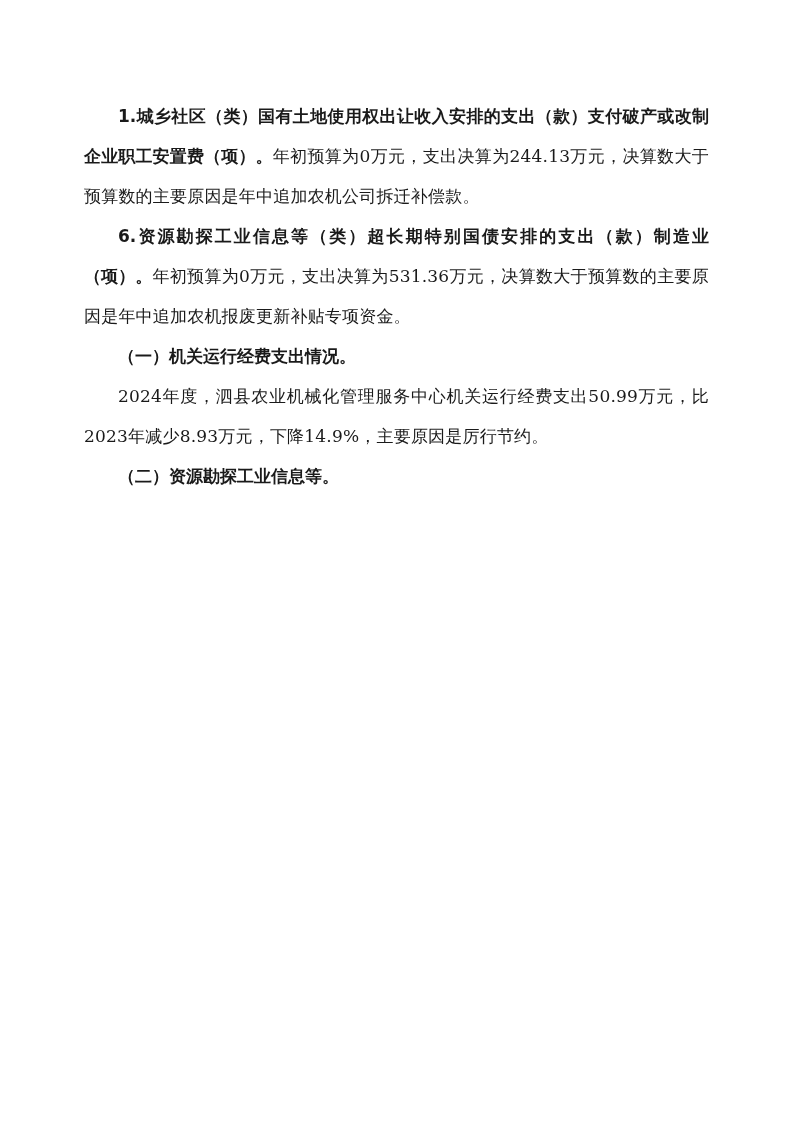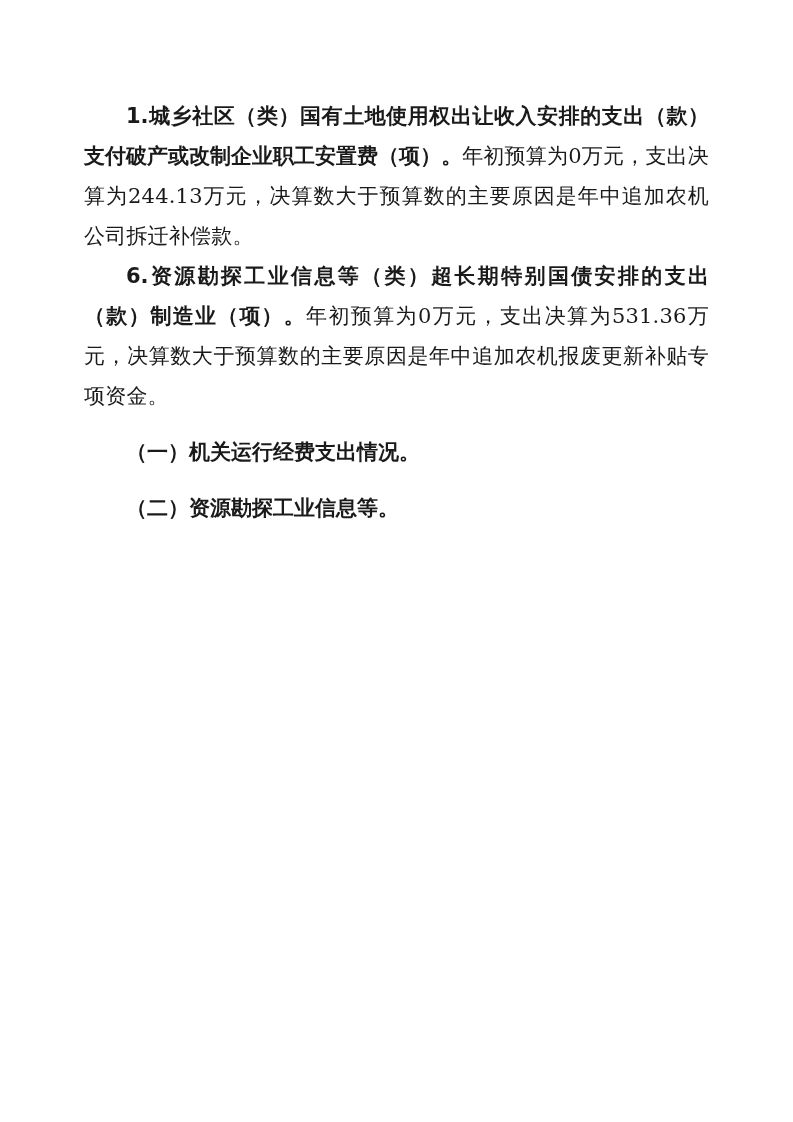--- a/index.html
+++ b/index.html
@@ -15,21 +15,21 @@
   }
   .page {
     position: relative;
     width: 793px;
     height: 1122px;
     box-sizing: border-box;
     padding: 96px 84px 80px 84px;
     background: #ffffff;
   }
   .doc-body {
-    font-size: 21px;
+    font-size: 17px;
     line-height: 40px;
     text-align: justify;
     text-justify: inter-ideograph;
     letter-spacing: 0.2px;
   }
   p {
     margin: 0;
     padding: 0;
   }
   .para {
@@ -44,36 +44,36 @@
     text-indent: 2em;
     font-family: "DejaVu Sans", "Liberation Sans", sans-serif;
     font-weight: bold;
     letter-spacing: 0;
   }
   .subheading {
     text-indent: 2em;
     font-family: "DejaVu Sans", "Liberation Sans", sans-serif;
     font-weight: bold;
     letter-spacing: 0;
-    margin-top: 16px;
   }
 </style>
 </head>
 <body>
 
 <div class="page">
   <div class="doc-body">
 
     <p class="para"><span class="bold-run">1.城乡社区（类）国有土地使用权出让收入安排的支出（款）支付破产或改制企业职工安置费（项）。</span><span>年初预算为0万元，支出决算为244.13万元，决算数大于预算数的主要原因是年中追加农机公司拆迁补偿款。</span></p>
 
     <p class="para"><span class="bold-run">6.资源勘探工业信息等（类）超长期特别国债安排的支出（款）制造业（项）。</span><span>年初预算为0万元，支出决算为531.36万元，决算数大于预算数的主要原因是年中追加农机报废更新补贴专项资金。</span></p>
 
 
 
 
     <p class="subheading">（一）机关运行经费支出情况。</p>
 
+    <p class="para">2024年度，泗县农业机械化管理服务中心机关运行经费支出50.99万元，比2023年减少8.93万元，下降14.9%，主要原因是厉行节约。</p>
 
     <p class="subheading">（二）资源勘探工业信息等。</p>
 
 
   </div>
 </div>
 
 </body></html>

